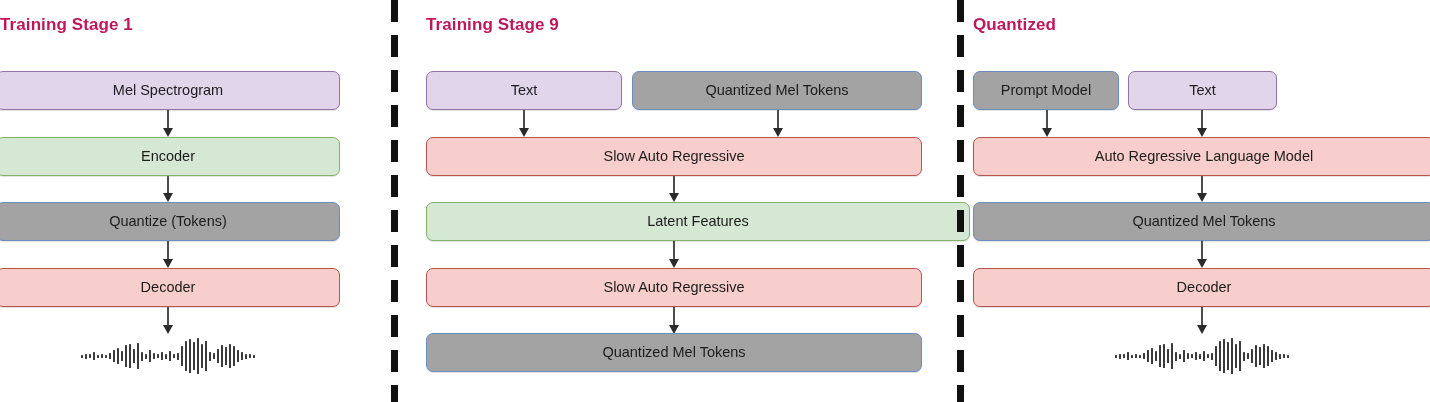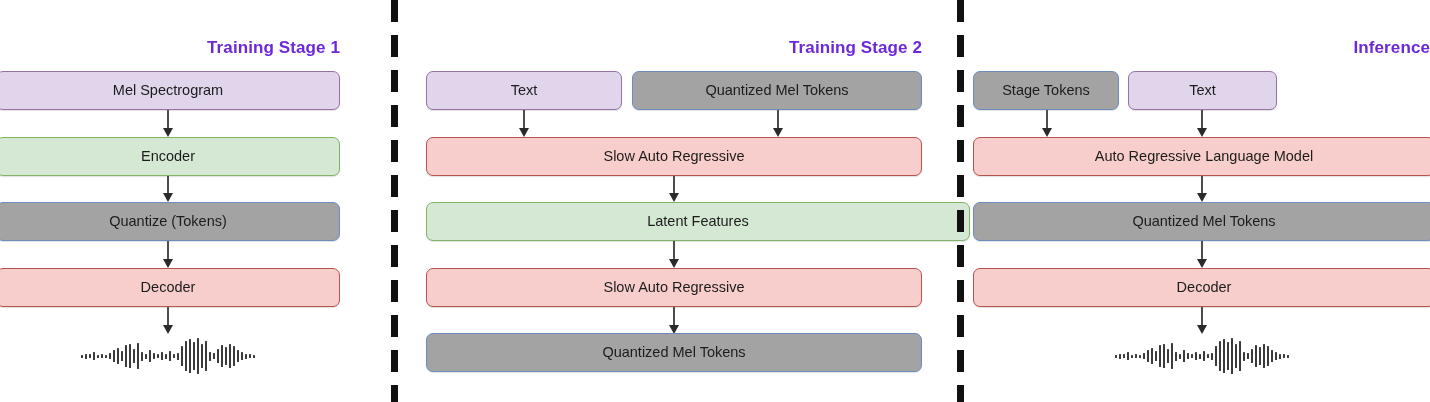--- a/index.html
+++ b/index.html
@@ -13,28 +13,27 @@
   #canvas {
     position: relative;
     width: 1430px;
     height: 402px;
     background: #ffffff;
   }
 
   
   .col-title {
     position: absolute;
-    text-align: right;
+    text-align: left;
     font-size: 17px;
     font-weight: bold;
-    color: #6d28d9;
+    color: #be185d;
     letter-spacing: 0.1px;
     white-space: nowrap;
     line-height: 20px;
-    margin-top: 23px;
   }
 
   
   .node {
     position: absolute;
     display: flex;
     align-items: center;
     justify-content: center;
     border-radius: 7px;
     border-style: solid;
@@ -99,23 +98,23 @@
     border-radius: 0.5px;
   }
 </style>
 </head>
 <body>
 
 <div id="canvas">
 
   <div class="col-title" style="left:0px; top:15px; width:340px;">Training Stage 1</div>
 
-  <div class="col-title" style="left:426px; top:15px; width:496px;">Training Stage 2</div>
-
-  <div class="col-title" style="left:973px; top:15px; width:457px;">Inference</div>
+  <div class="col-title" style="left:426px; top:15px; width:496px;">Training Stage 9</div>
+
+  <div class="col-title" style="left:973px; top:15px; width:457px;">Quantized</div>
 
   <div class="node n-purple" style="left:-4px; top:71px; width:344px; height:39px;">Mel Spectrogram</div>
 
   <div class="arrow" style="left:167px; top:110px; height:19px;"></div>
 
   <div class="node n-green" style="left:-4px; top:137px; width:344px; height:39px;">Encoder</div>
 
   <div class="arrow" style="left:167px; top:176px; height:18px;"></div>
 
   <div class="node n-blue" style="left:-4px; top:202px; width:344px; height:39px;">Quantize (Tokens)</div>
@@ -192,21 +191,21 @@
   <div class="arrow" style="left:673px; top:241px; height:19px;"></div>
 
   <div class="node n-red" style="left:426px; top:268px; width:496px; height:39px;">Slow Auto Regressive</div>
 
   <div class="arrow" style="left:673px; top:307px; height:19px;"></div>
 
   <div class="node n-blue" style="left:426px; top:333px; width:496px; height:39px;">Quantized Mel Tokens</div>
 
   <div class="divider" style="left:957px;"></div>
 
-  <div class="node n-blue" style="left:973px; top:71px; width:146px; height:39px;">Stage Tokens</div>
+  <div class="node n-blue" style="left:973px; top:71px; width:146px; height:39px;">Prompt Model</div>
 
   <div class="node n-purple" style="left:1128px; top:71px; width:149px; height:39px;">Text</div>
 
   <div class="arrow" style="left:1046px; top:110px; height:19px;"></div>
 
   <div class="arrow" style="left:1201px; top:110px; height:19px;"></div>
 
   <div class="node n-red" style="left:973px; top:137px; width:462px; height:39px;">Auto Regressive Language Model</div>
 
   <div class="arrow" style="left:1201px; top:176px; height:18px;"></div>

